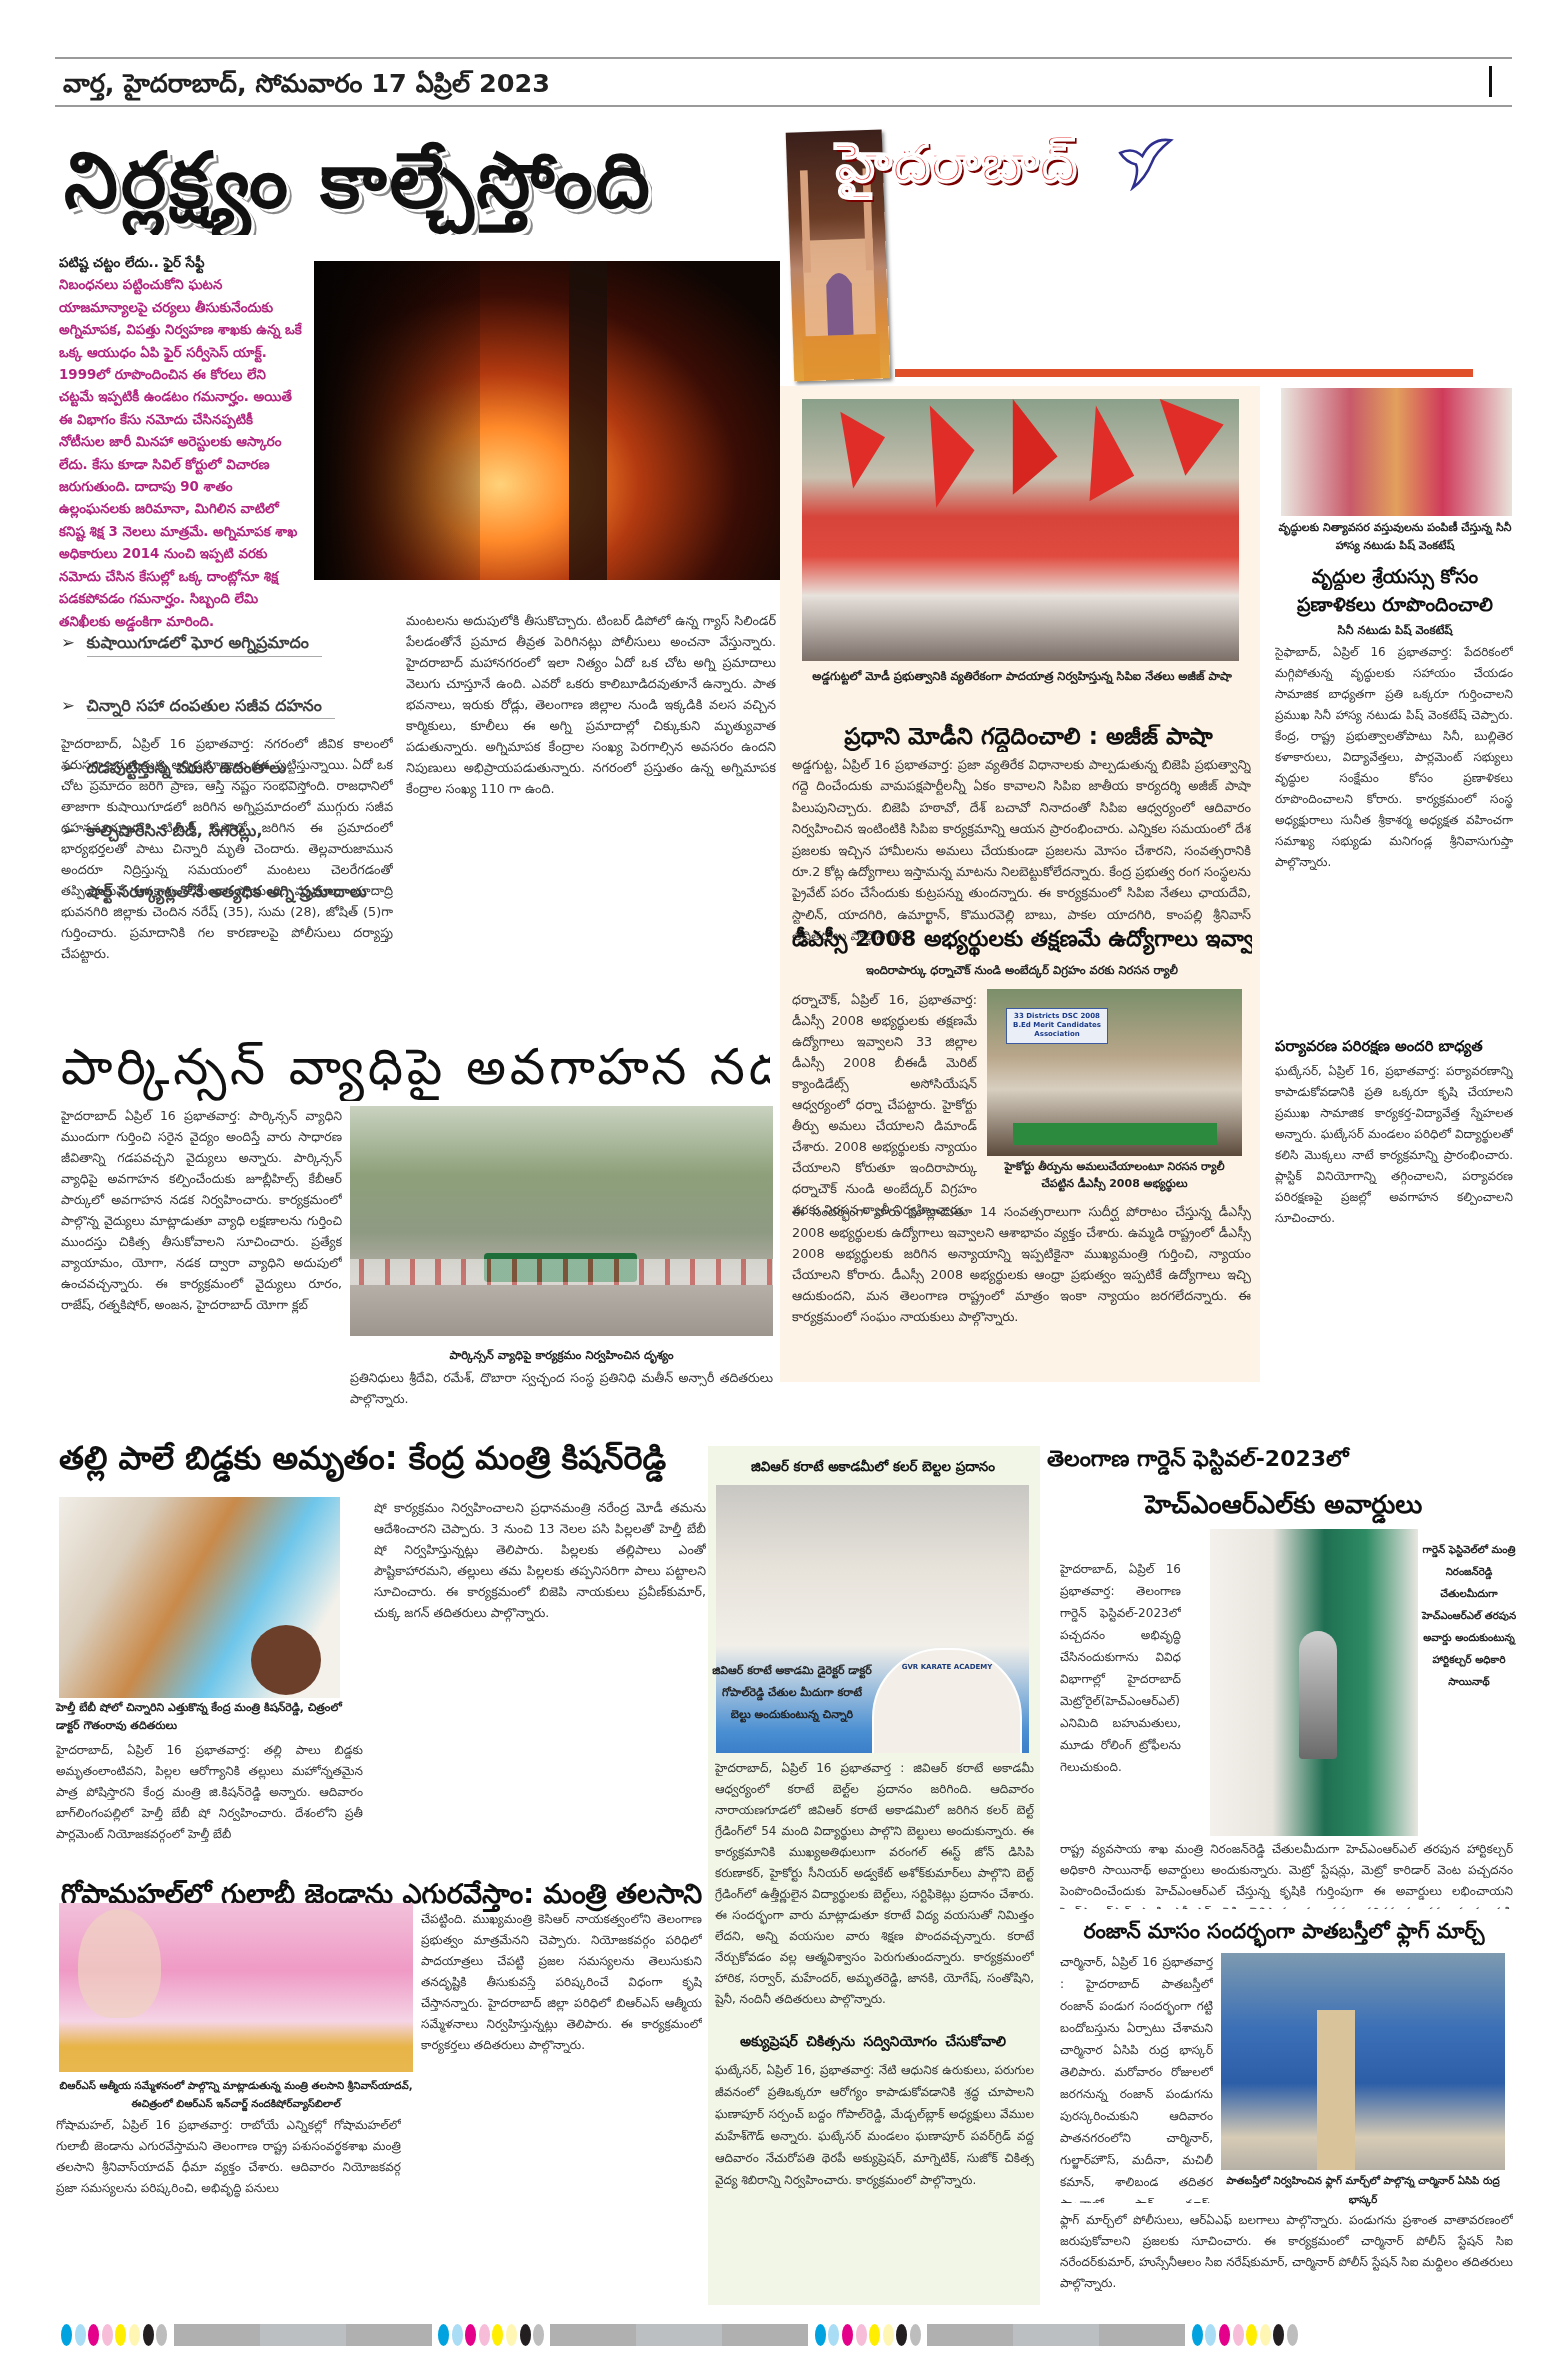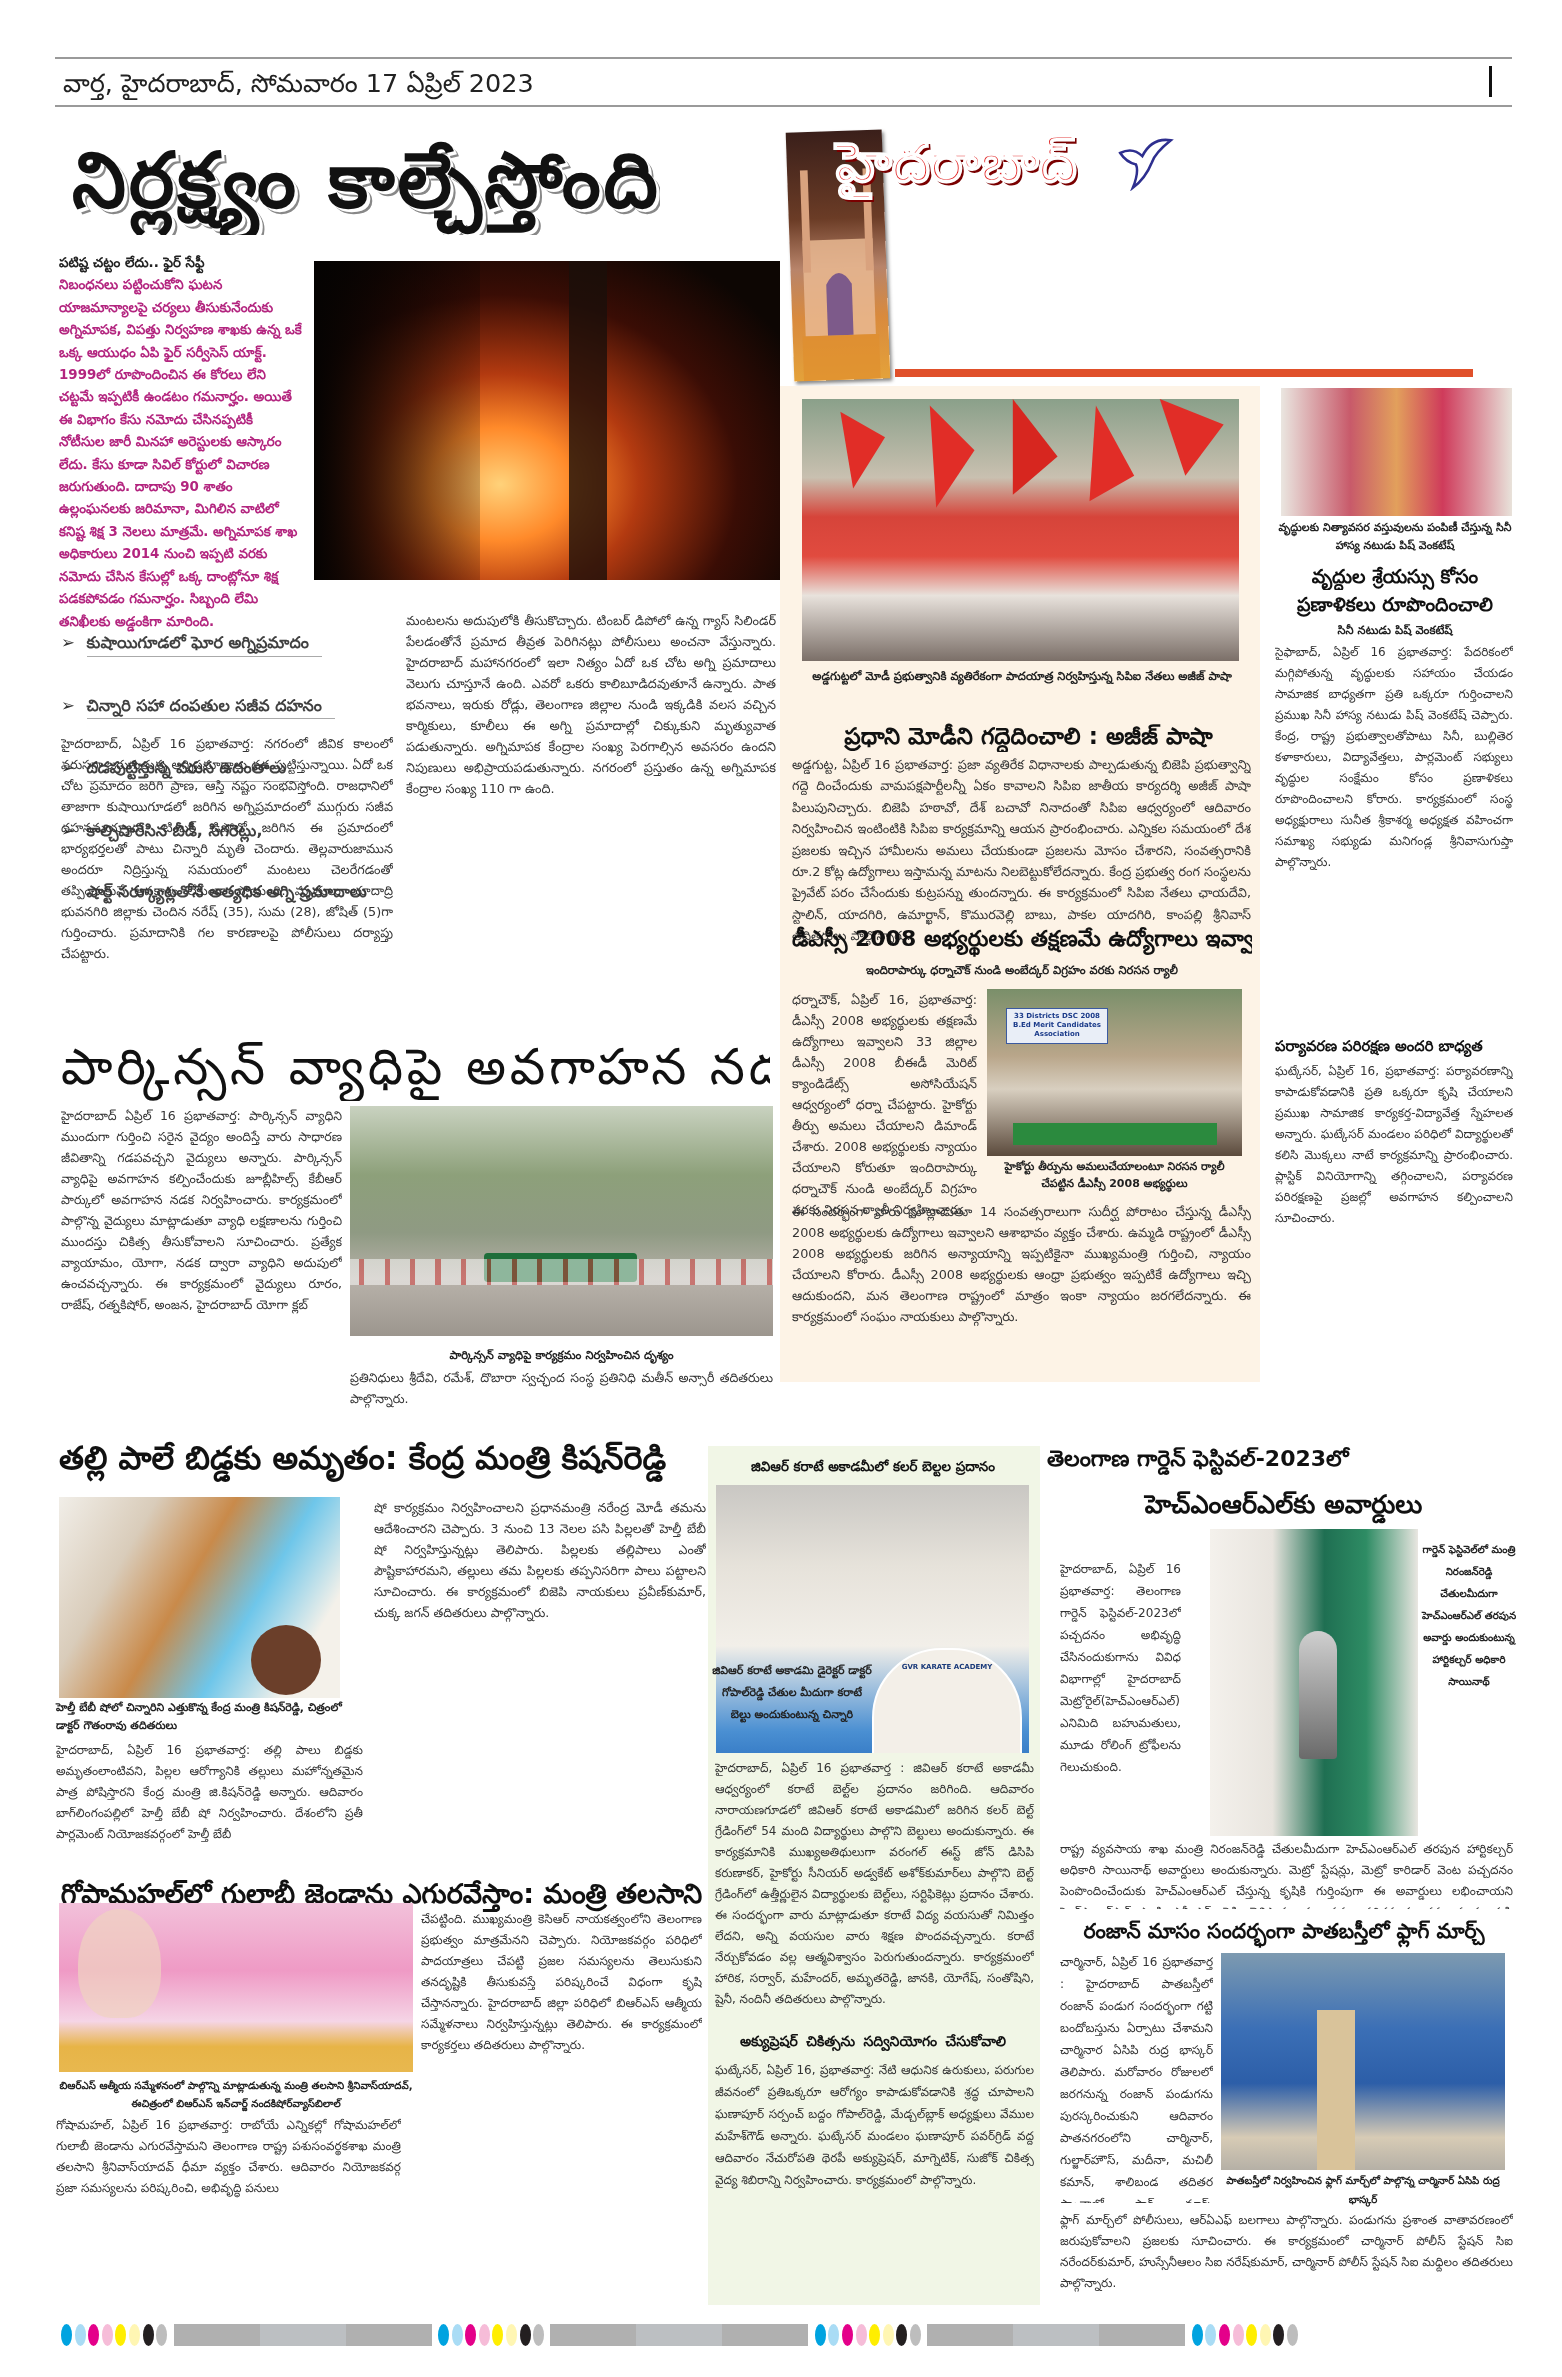--- a/index.html
+++ b/index.html
@@ -16,25 +16,25 @@
   .bullet { font-family: "DejaVu Sans", sans-serif; font-weight: bold; font-size: 16px; line-height: 25.5px; color: #404040; border-bottom: 1.9px solid #aaa; display: inline-block; padding-right: 12.8px; margin-top: 36px; }
   .bullet-arrow { display: inline-block; width: 25.5px; color: #333; font-size: 16.6px; }
   .pink-text { font-family: "DejaVu Sans", sans-serif; font-weight: bold; font-size: 13.4px; line-height: 22.4px; color: #b3257f; }
   .dot { display: inline-block; width: 11px; height: 22px; border-radius: 50%; margin-right: 2.6px; }
   .grey-block { display: inline-block; height: 22px; }
 </style>
 </head>
 <body>
 
 <div class="rule" style="left:55px; top:57px; width:1457px;"></div>
-<div class="abs" style="left:63px; top:64px; font-size:25.5px; line-height:38px; color:#222; white-space:nowrap;">వార్త, హైదరాబాద్, సోమవారం 17 ఏప్రిల్ 2023</div>
+<div class="abs" style="left:63px; top:64px; font-size:25.5px; line-height:38px; color:#222; white-space:nowrap;font-weight:bold;">వార్త, హైదరాబాద్, సోమవారం 17 ఏప్రిల్ 2023</div>
 <div class="abs" style="left:1489px; top:66px; width:3.2px; height:31px; background:#111;"></div>
 <div class="rule" style="left:55px; top:105px; width:1457px;"></div>
 
-<div class="abs headline" style="left:64px; top:126px; font-size:77px; line-height:109px; letter-spacing:2.6px; text-shadow:3.2px 3.2px 0 #fff, 5.1px 5.1px 0 #888;margin-left:8px;">నిర్లక్ష్యం కాల్చేస్తోంది</div>
+<div class="abs headline" style="left:64px; top:126px; font-size:77px; line-height:109px; letter-spacing:2.6px; text-shadow:3.2px 3.2px 0 #fff, 5.1px 5.1px 0 #888;">నిర్లక్ష్యం కాల్చేస్తోంది</div>
 
 <div class="abs" style="left:785px; top:115px; width:722px; height:281px;">
   <div style="position:absolute; left:5.1px; top:16px; width:96px; height:249px; transform:rotate(-2deg); background:linear-gradient(180deg,#3a1f1a 0%,#6b3c26 35%,#b8846a 55%,#d98a3d 75%,#e4a23a 100%); box-shadow:1.9px 2.6px 3.8px #888;">
     <svg width="96" height="249" viewBox="0 0 150 390">
       <rect x="20" y="170" width="110" height="150" fill="#e9b892" opacity="0.85"></rect>
       <rect x="20" y="60" width="12" height="160" fill="#d9a27e"></rect>
       <rect x="118" y="60" width="12" height="160" fill="#d9a27e"></rect>
       <path d="M55 320 L55 240 Q75 205 95 240 L95 320 Z" fill="#7d5a8a"></path>
       <rect x="15" y="320" width="120" height="70" fill="#e08f2e" opacity="0.7"></rect>
     </svg>

